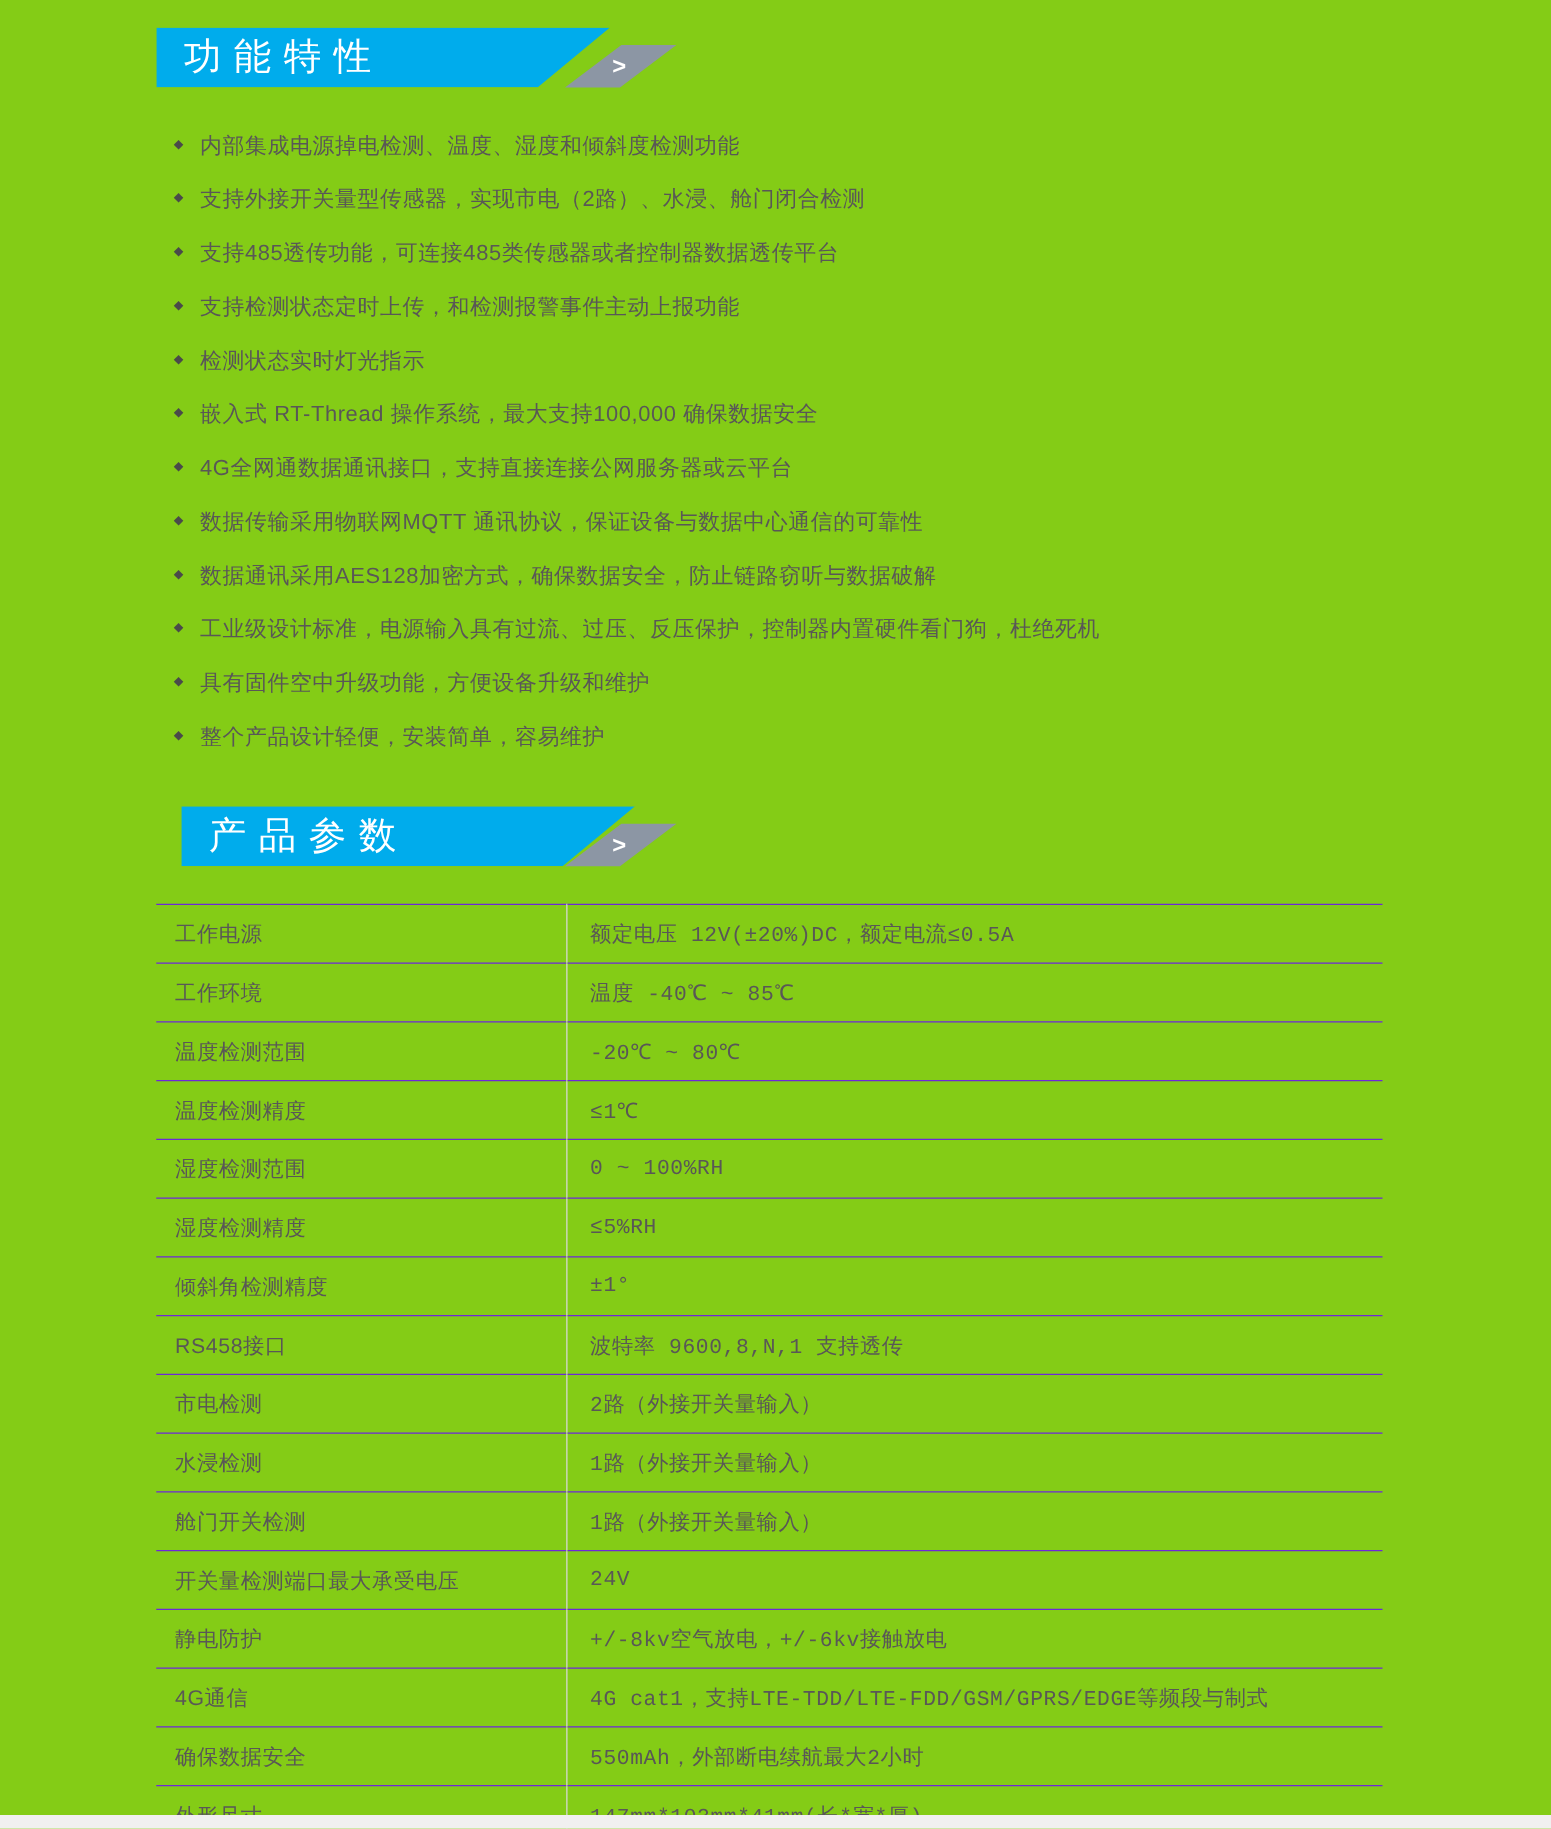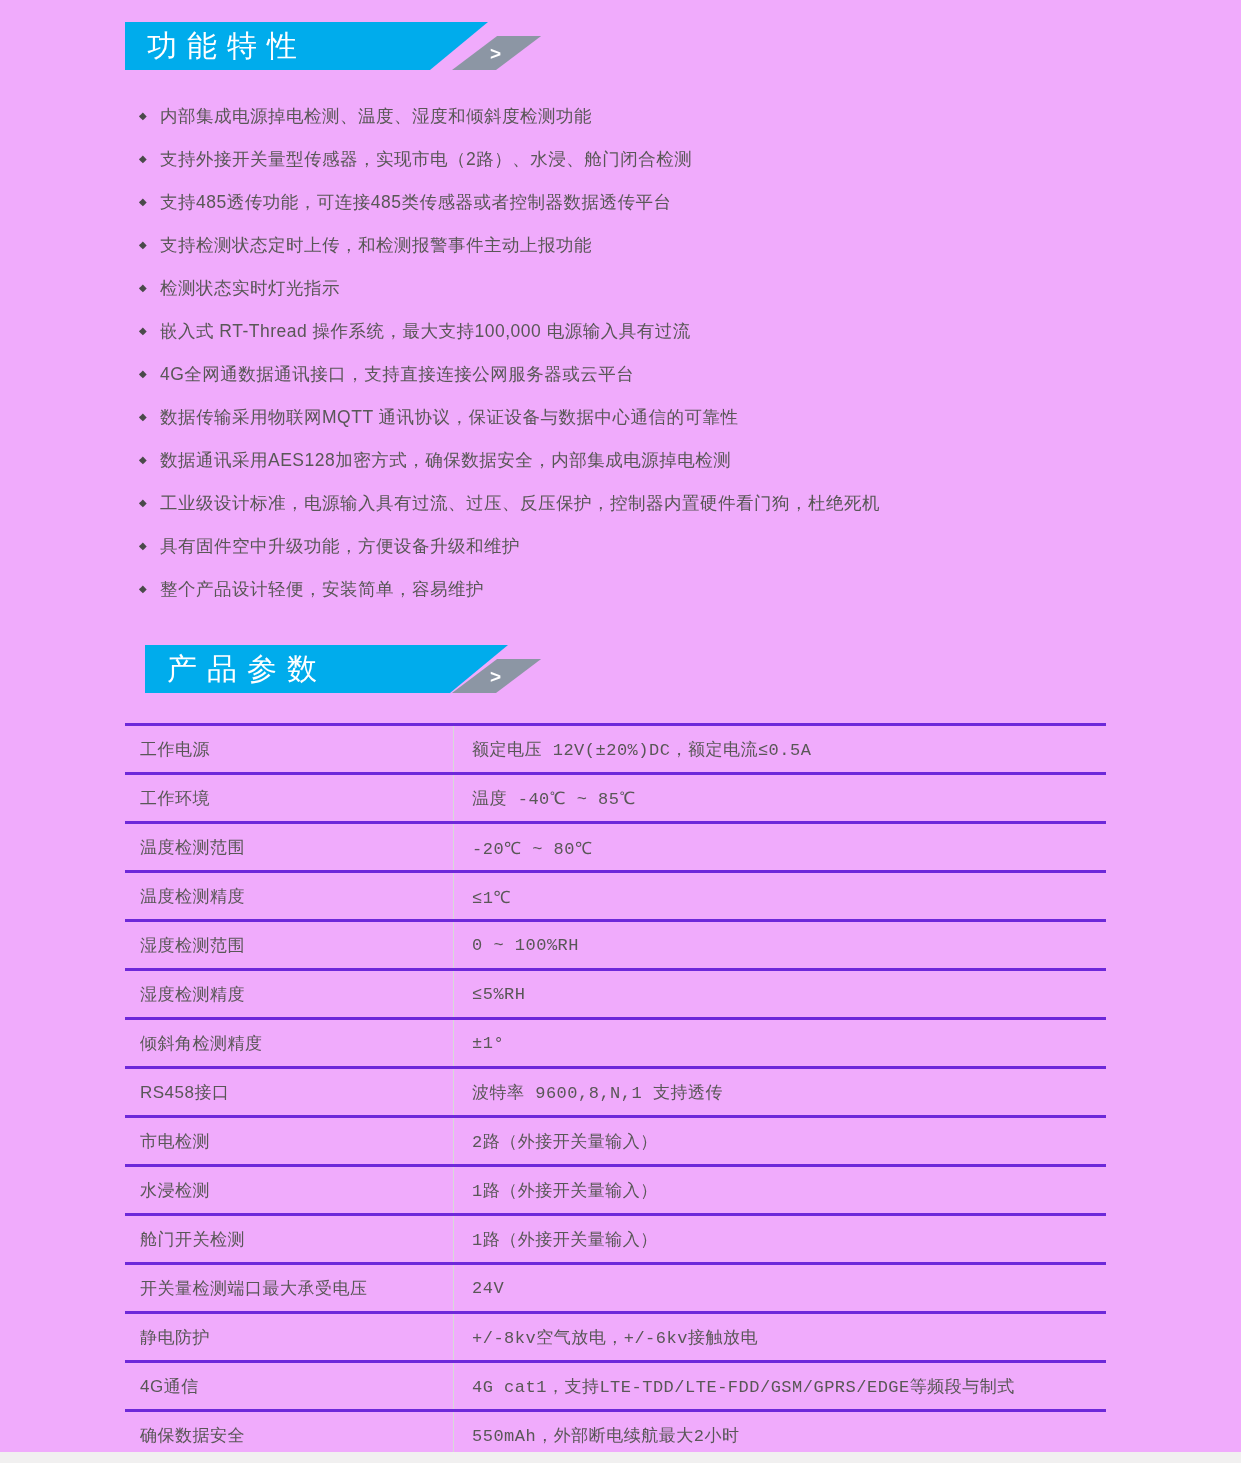--- a/index.html
+++ b/index.html
@@ -1,21 +1,21 @@
 <!DOCTYPE html>
 <html><head>
 <meta charset="utf-8">
 <style>
   html, body { margin: 0; padding: 0; background: #ffffff; }
   body { font-family: "Liberation Sans", "DejaVu Sans", sans-serif; }
   .page {
     position: relative;
     width: 1241px;
     height: 1463px;
-    background: #f0abfc;
+    background: #84cc16;
     overflow: hidden;
   }
 
   
   .banner {
     position: absolute;
     left: 125px;
     width: 363px;
     height: 48px;
     background: #00acec;
@@ -86,21 +86,21 @@
   .param-table {
     position: absolute;
     left: 125px;
     top: 723px;
     width: 981px;
     border-collapse: collapse;
     table-layout: fixed;
   }
   .param-table td {
     height: 44px;
-    border-top: 3px solid #6d28d9;
+    border-top: 1px solid #6d28d9;
     font-size: 17px;
     color: #595757;
     letter-spacing: 0.5px;
     vertical-align: middle;
     white-space: nowrap;
     overflow: hidden;
   }
   .param-table tr:last-child td { border-bottom: 1px solid #c9c9c9; }
   .param-table td.cell-label {
     width: 312px;
@@ -146,33 +146,33 @@
     <li>
       <span class="bullet">◆</span>
       <span class="feature-text">支持检测状态定时上传，和检测报警事件主动上报功能</span>
     </li>
     <li>
       <span class="bullet">◆</span>
       <span class="feature-text">检测状态实时灯光指示</span>
     </li>
     <li>
       <span class="bullet">◆</span>
-      <span class="feature-text">嵌入式 RT-Thread 操作系统，最大支持100,000 电源输入具有过流</span>
+      <span class="feature-text">嵌入式 RT-Thread 操作系统，最大支持100,000 确保数据安全</span>
     </li>
     <li>
       <span class="bullet">◆</span>
       <span class="feature-text">4G全网通数据通讯接口，支持直接连接公网服务器或云平台</span>
     </li>
     <li>
       <span class="bullet">◆</span>
       <span class="feature-text">数据传输采用物联网MQTT 通讯协议，保证设备与数据中心通信的可靠性</span>
     </li>
     <li>
       <span class="bullet">◆</span>
-      <span class="feature-text">数据通讯采用AES128加密方式，确保数据安全，内部集成电源掉电检测</span>
+      <span class="feature-text">数据通讯采用AES128加密方式，确保数据安全，防止链路窃听与数据破解</span>
     </li>
     <li>
       <span class="bullet">◆</span>
       <span class="feature-text">工业级设计标准，电源输入具有过流、过压、反压保护，控制器内置硬件看门狗，杜绝死机</span>
     </li>
     <li>
       <span class="bullet">◆</span>
       <span class="feature-text">具有固件空中升级功能，方便设备升级和维护</span>
     </li>
     <li>

